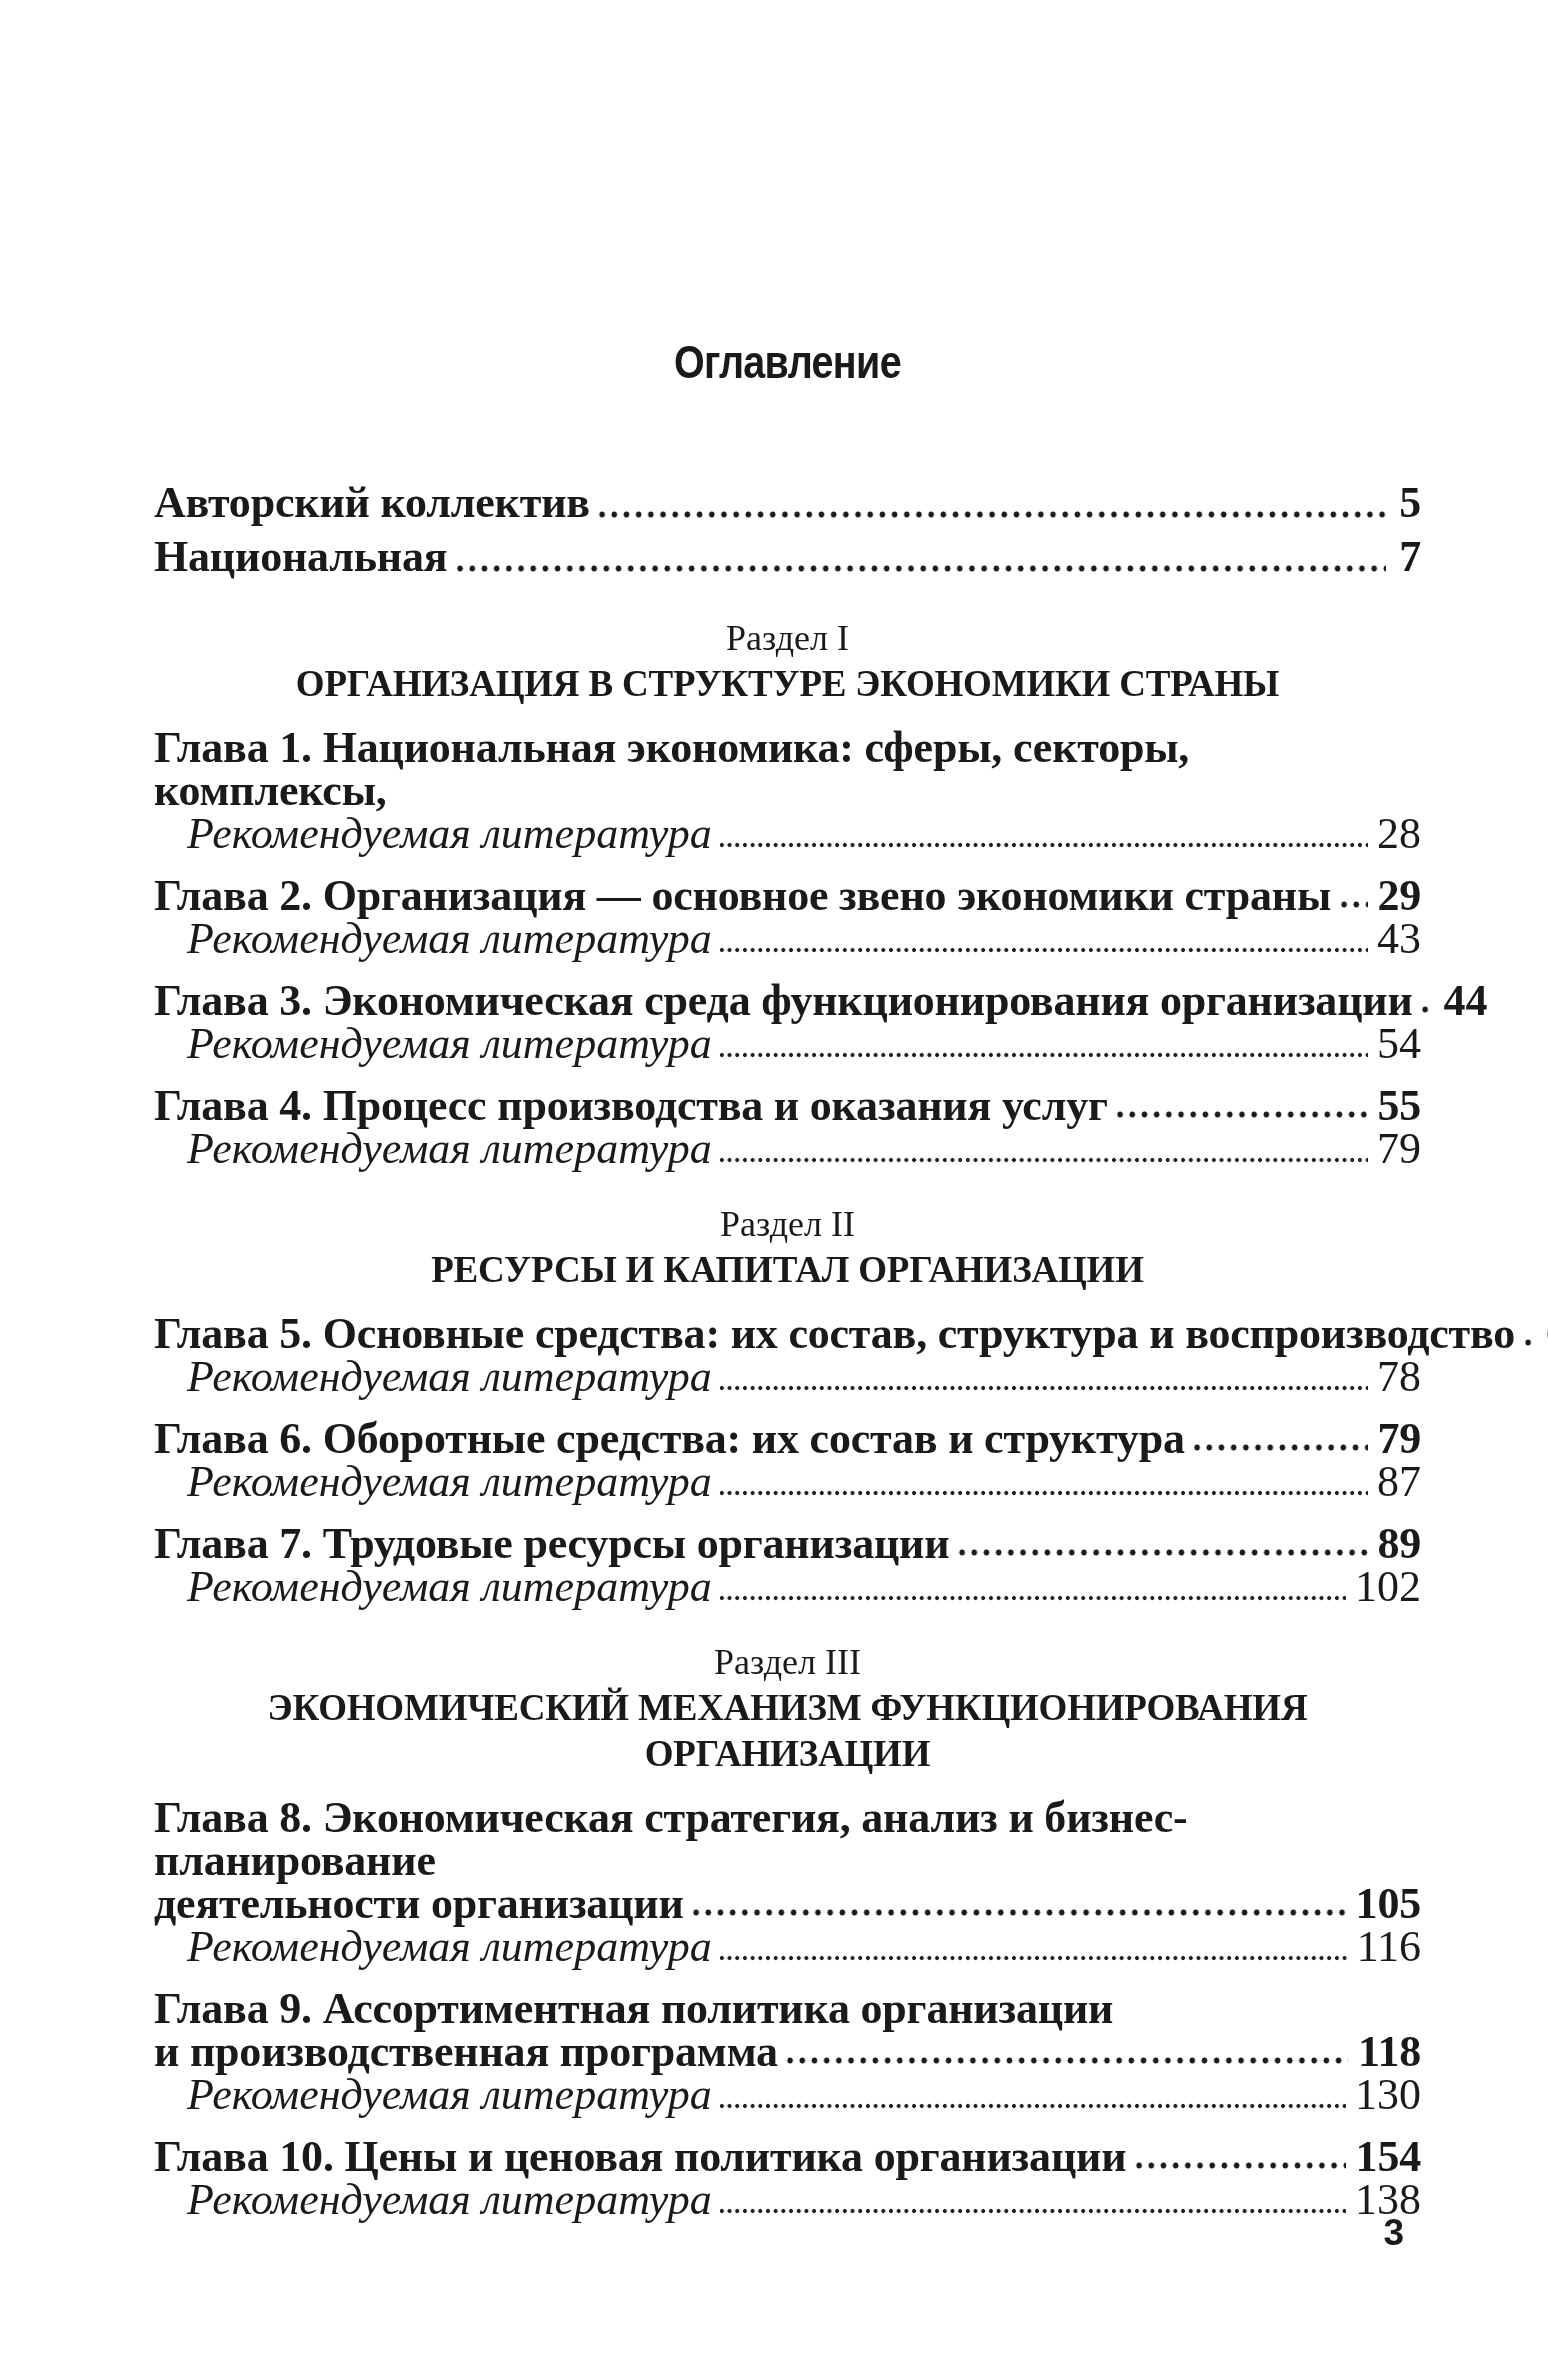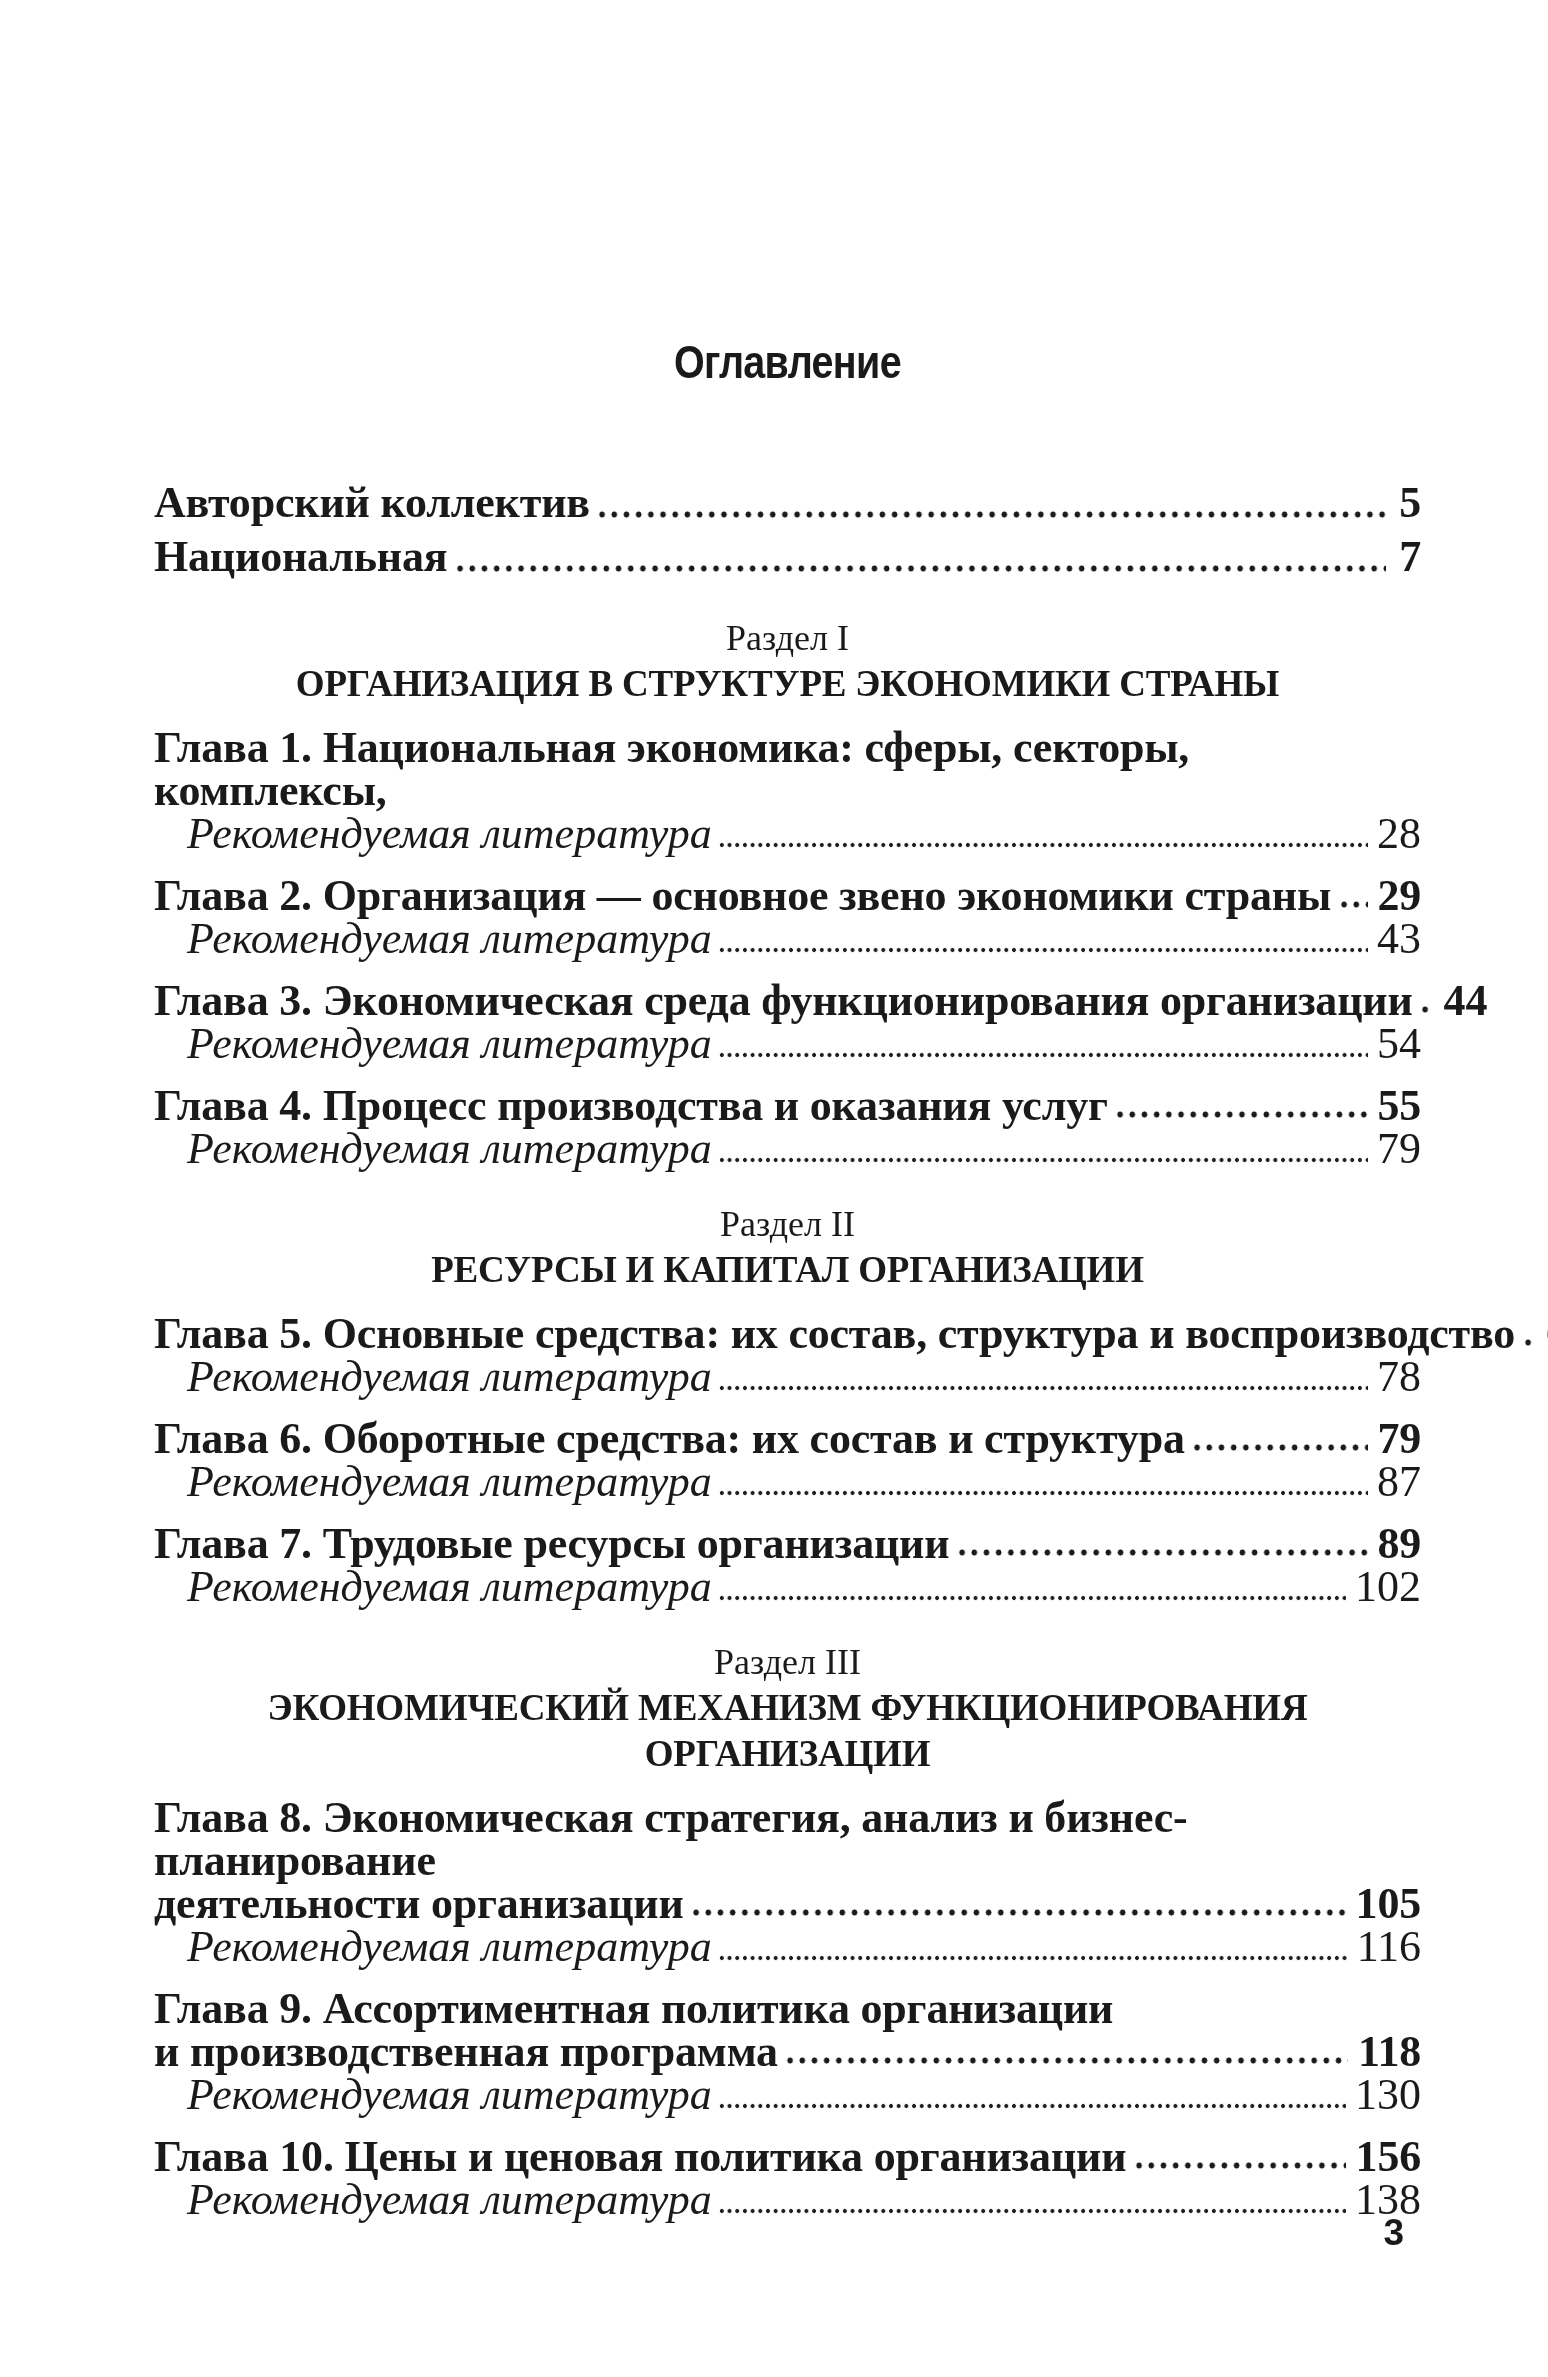--- a/index.html
+++ b/index.html
@@ -253,21 +253,21 @@
       <span class="lit-text">Рекомендуемая литература</span>
       <span class="leader leader-lit"></span>
       <span class="lit-page">130</span>
     </div>
   </div>
             <div class="entry">
     <div class="entry-lines"></div>
     <div class="row entry-row">
       <span class="entry-text">Глава 10. Цены и ценовая политика организации</span>
       <span class="leader leader-bold"></span>
-      <span class="page-num">156</span>
+      <span class="page-num">154</span>
     </div>
     <div class="row lit-row">
       <span class="lit-text">Рекомендуемая литература</span>
       <span class="leader leader-lit"></span>
       <span class="lit-page">138</span>
     </div>
   </div>
           </div>
   </section>
       </div>

